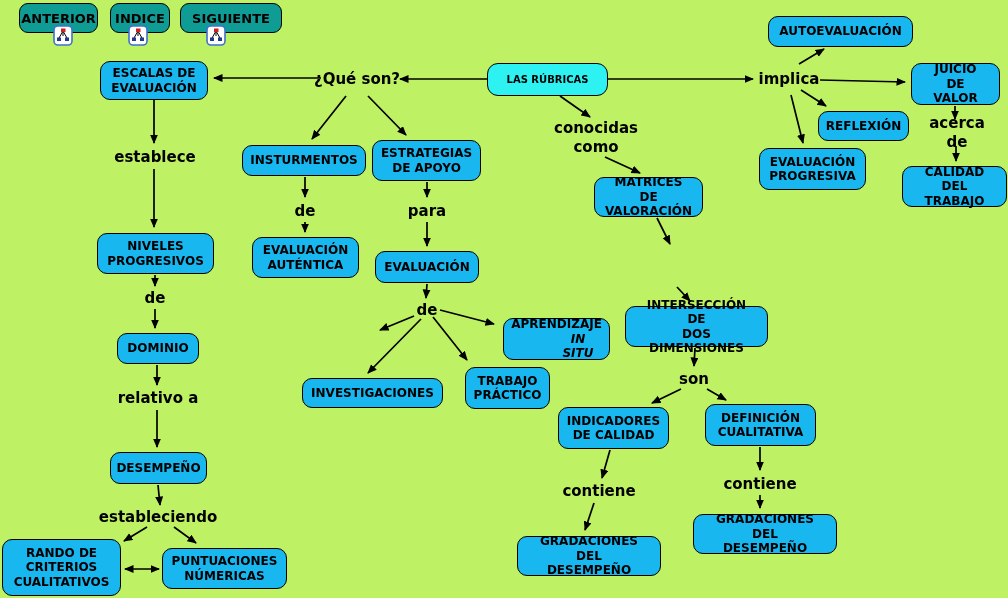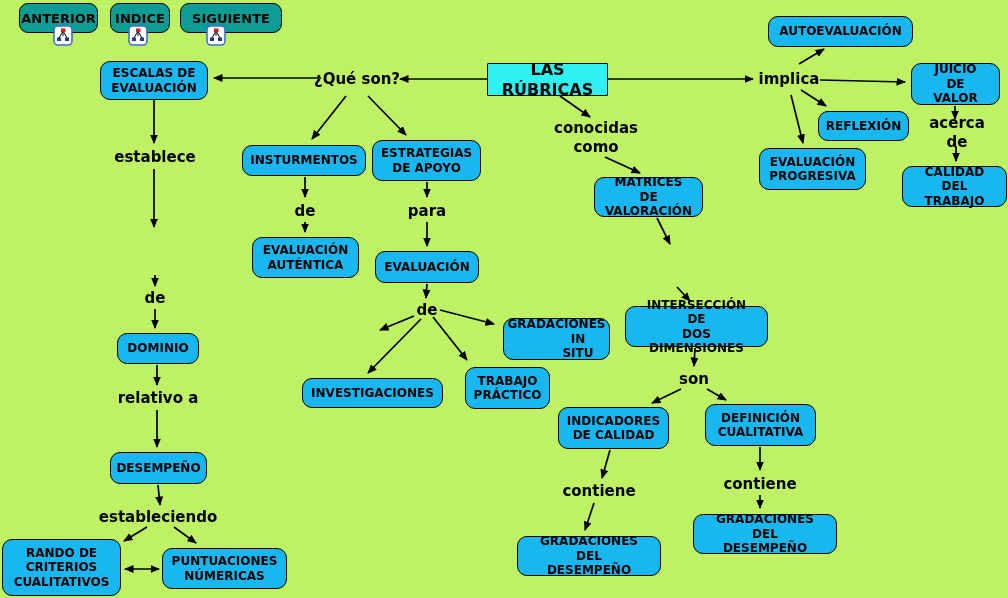--- a/index.html
+++ b/index.html
@@ -19,22 +19,22 @@
   svg.edges line{stroke:var(--edge_black);stroke-width:1.7px;}
   .node{
     position:absolute;z-index:2;box-sizing:border-box;
     background:var(--node_blue);
     border:1.7px solid #000;border-radius:10px;
     display:flex;align-items:center;justify-content:center;flex-direction:column;
     text-align:center;color:#000;
     font-weight:bold;font-size:12px;line-height:1.2;
     white-space:pre-line;padding:2px 13px;
   }
-  .node.root{background:var(--root_cyan);font-size:16px;border-radius:1px;}
-  .node .it{margin-left:43px;}
+  .node.root{background:var(--root_cyan);font-size:10px;border-radius:11px;}
+  .node .it{font-style:italic;margin-left:43px;}
   .link-label{
     position:absolute;z-index:2;transform:translate(-50%,-50%);
     color:#000;font-weight:bold;font-size:15px;line-height:1.25;
     text-align:center;white-space:pre-line;
   }
   .nav-btn{
     position:absolute;z-index:3;box-sizing:border-box;
     background:var(--button_teal);
     border:1.8px solid #000;border-radius:9px;
     display:flex;align-items:center;justify-content:center;
@@ -139,39 +139,41 @@
       </g>
     <rect x="8" y="3.5" width="4.5" height="3.5" fill="#c22"></rect>
     <rect x="4" y="12.5" width="4" height="3.5" fill="#223a8f"></rect>
     <rect x="12" y="12.5" width="4" height="3.5" fill="#223a8f"></rect>
   </svg>
 
   <div class="node root" style="left:487px;top:63px;width:121px;height:33px">LAS RÚBRICAS</div>
 
   <div class="node" style="left:100px;top:61px;width:108px;height:39px">ESCALAS DE
 EVALUACIÓN</div>
+  <div class="node" style="left:97px;top:233px;width:117px;height:41px">NIVELES
+PROGRESIVOS</div>
   <div class="node" style="left:117px;top:333px;width:82px;height:31px">DOMINIO</div>
   <div class="node" style="left:110px;top:452px;width:97px;height:32px">DESEMPEÑO</div>
   <div class="node" style="left:2px;top:539px;width:119px;height:57px">RANDO DE
 CRITERIOS
 CUALITATIVOS</div>
   <div class="node" style="left:162px;top:548px;width:125px;height:41px">PUNTUACIONES
 NÚMERICAS</div>
 
   <div class="node" style="left:242px;top:145px;width:124px;height:31px">INSTURMENTOS</div>
   <div class="node" style="left:252px;top:237px;width:107px;height:41px">EVALUACIÓN
 AUTÉNTICA</div>
   <div class="node" style="left:372px;top:140px;width:109px;height:41px">ESTRATEGIAS
 DE APOYO</div>
   <div class="node" style="left:375px;top:251px;width:104px;height:32px">EVALUACIÓN</div>
   <div class="node" style="left:302px;top:378px;width:141px;height:30px">INVESTIGACIONES</div>
   <div class="node" style="left:465px;top:367px;width:85px;height:42px">TRABAJO
 PRÁCTICO</div>
   <div class="node" style="left:503px;top:318px;width:107px;height:42px">
-    <span>GRADACIONES</span>
+    <span>APRENDIZAJE</span>
     <span class="it">IN SITU</span>
   </div>
 
   <div class="node" style="left:594px;top:177px;width:109px;height:40px">MATRICES DE
 VALORACIÓN</div>
   <div class="node" style="left:625px;top:306px;width:143px;height:41px">INTERSECCIÓN DE
 DOS DIMENSIONES</div>
   <div class="node" style="left:558px;top:407px;width:111px;height:42px">INDICADORES
 DE CALIDAD</div>
   <div class="node" style="left:705px;top:404px;width:111px;height:42px">DEFINICIÓN

